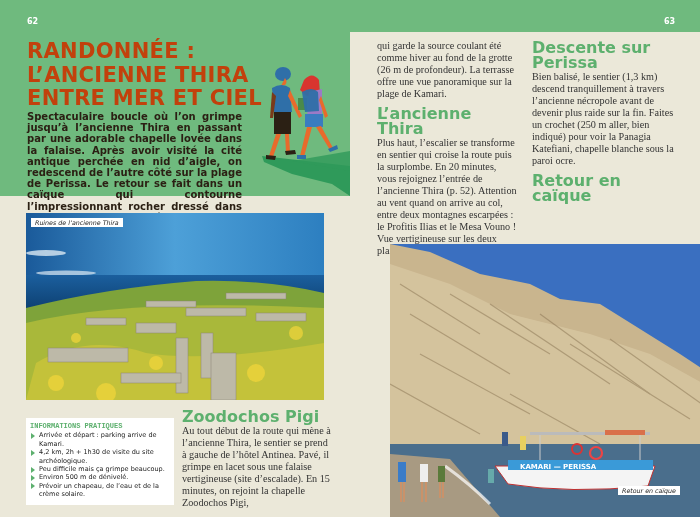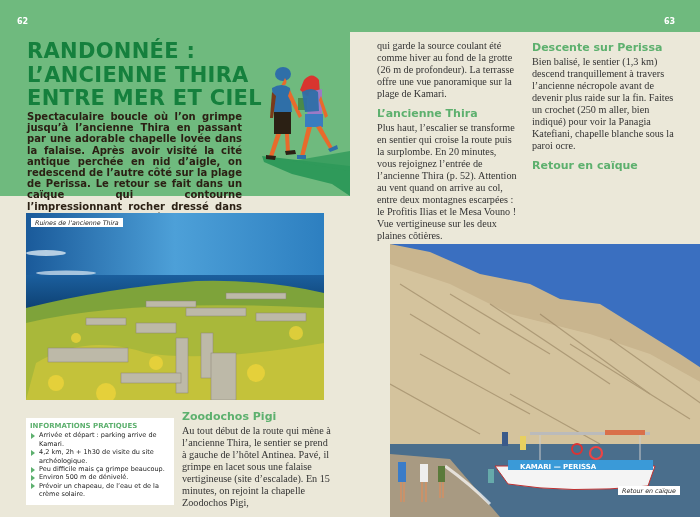--- a/index.html
+++ b/index.html
@@ -1,40 +1,40 @@
 <!DOCTYPE html>
 <html><head>
 <meta charset="utf-8">
 <style>
   html, body { margin:0; padding:0; }
   body { width:700px; height:517px; position:relative; overflow:hidden; background:#ebe8d9; font-family:"Liberation Serif", serif; }
   .green-top-right { position:absolute; left:350px; top:0; width:350px; height:32px; background:#6fba7e; }
   .green-left { position:absolute; left:0; top:0; width:350px; height:196px; background:#6fba7e; }
   .pnum { position:absolute; top:17px; font-family:"DejaVu Sans", sans-serif; font-weight:bold; font-size:8px; color:#fff; }
-  .title { position:absolute; left:27px; top:40px; margin:0; font-family:"DejaVu Sans", sans-serif; font-weight:900; font-size:21px; line-height:23.5px; color:#15803d; letter-spacing:0.3px; }
+  .title { position:absolute; left:27px; top:40px; margin:0; font-family:"DejaVu Sans", sans-serif; font-weight:900; font-size:21px; line-height:23.5px; color:#c2410c; letter-spacing:0.3px; }
   .intro { position:absolute; left:27px; top:111px; width:215px; margin:0; font-family:"DejaVu Sans", sans-serif; font-weight:bold; font-size:10px; line-height:11.2px; color:#2b2014; text-align:justify; }
   .walkers { position:absolute; left:252px; top:56px; width:98px; height:140px; }
   .photo { position:absolute; overflow:hidden; }
   .caption { position:absolute; background:#fff; font-family:"DejaVu Sans", sans-serif; font-style:italic; font-size:6.3px; color:#222; padding:1px 4px; }
   .col { position:absolute; font-size:10.2px; line-height:12px; color:#333; }
   .col p { margin:0; }
-  .h3 { font-family:"DejaVu Sans", sans-serif; font-weight:bold; font-size:11px; color:#5db06e; margin:0 0 1px 0; line-height:15px; }
+  .h3 { font-family:"DejaVu Sans", sans-serif; font-weight:bold; font-size:16px; color:#5db06e; margin:0 0 1px 0; line-height:15px; }
   .info { position:absolute; left:26px; top:418px; width:140px; background:#fff; padding:4px 4px 6px 4px; font-family:"DejaVu Sans", sans-serif; font-size:6.5px; line-height:8.4px; color:#222; }
-  .info-title { color:#5db06e; font-weight:bold; font-size:7px; margin-bottom:1px; }
+  .info-title { color:#5db06e; font-weight:bold; font-size:7px; margin-bottom:1px;font-family:Liberation Mono, monospace; }
   .info ul { list-style:none; margin:0; padding:0; }
   .info li { position:relative; padding-left:9px; }
   .info li::before { content:""; position:absolute; left:1px; top:1.5px; border-left:4px solid #5db06e; border-top:3px solid transparent; border-bottom:3px solid transparent; }
 </style>
 </head>
 <body>
 
 <div class="green-left"></div>
 <div class="green-top-right"></div>
 
-<div class="pnum" style="left:17px;">62</div>
+<div class="pnum" style="left:27px;">62</div>
 <div class="pnum" style="left:664px;">63</div>
 
 <h1 class="title">
   <span>RANDONNÉE :</span><br>
   <span>L’ANCIENNE THIRA</span><br>
   <span>ENTRE MER ET CIEL</span>
 </h1>
 
 <p class="intro">Spectaculaire boucle où l’on grimpe jusqu’à l’ancienne Thira en passant par une adorable chapelle lovée dans la falaise. Après avoir visité la cité antique perchée en nid d’aigle, on redescend de l’autre côté sur la plage de Perissa. Le retour se fait dans un caïque qui contourne l’impressionnant rocher dressé dans la mer pour revenir à la plage de Kamari.</p>
 

